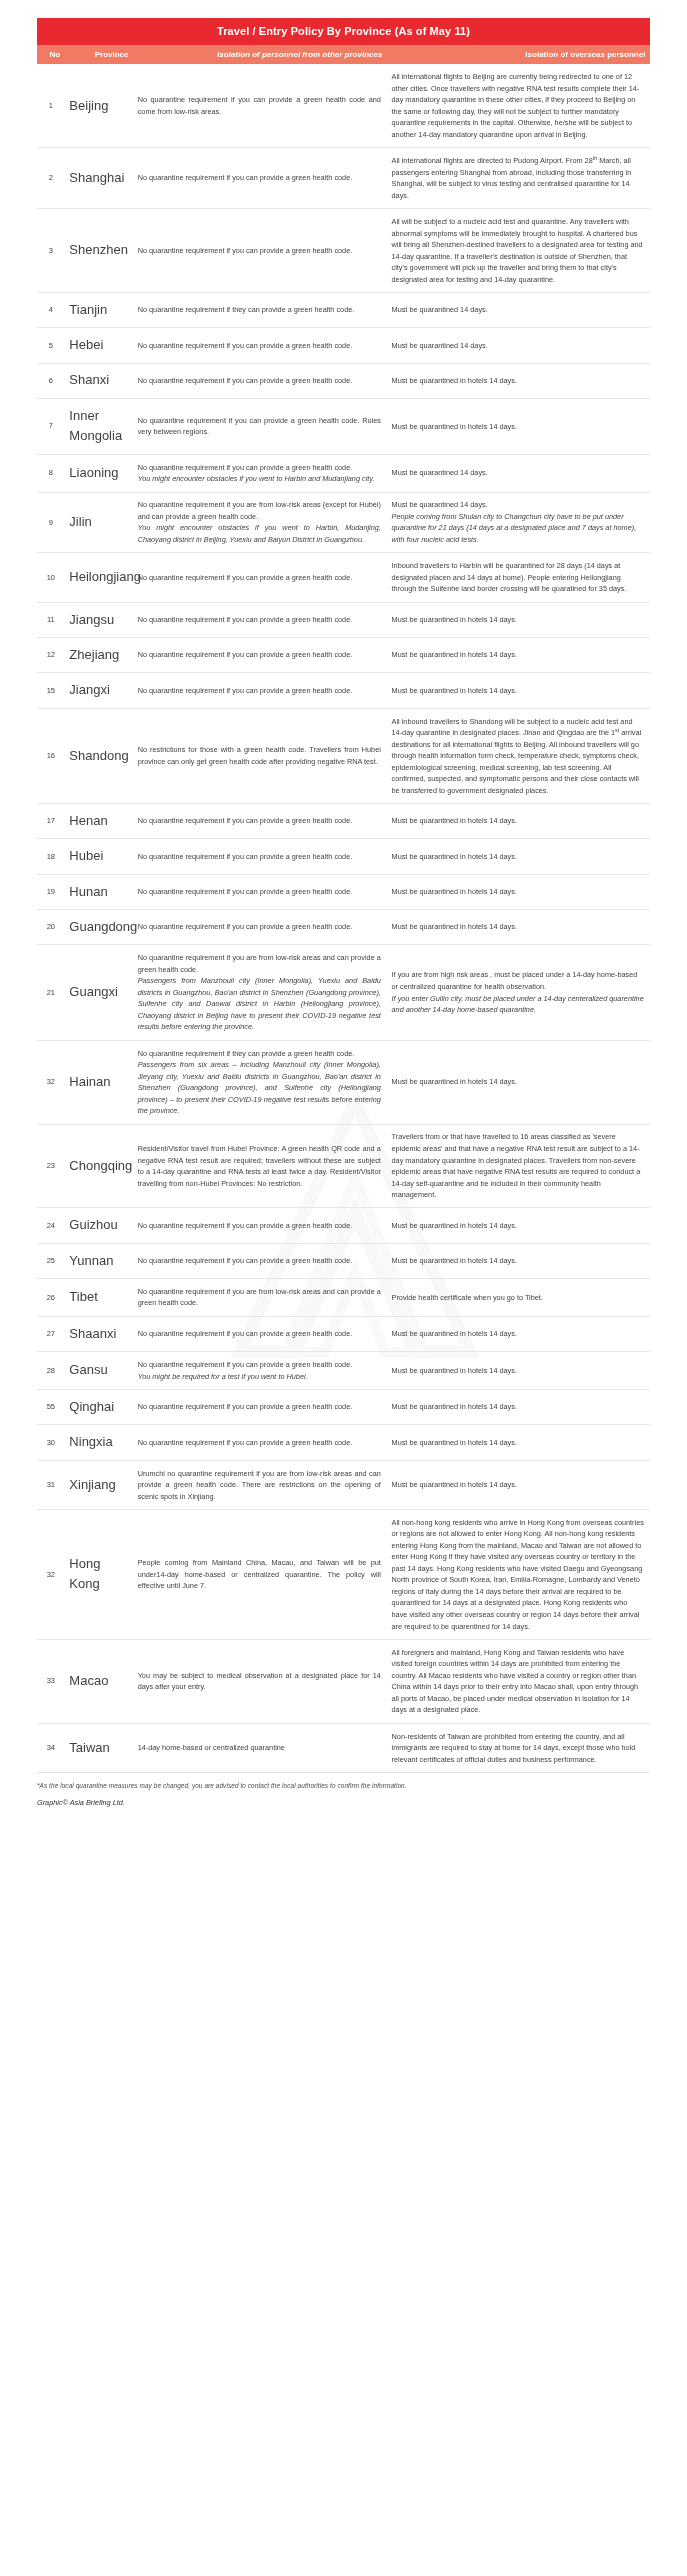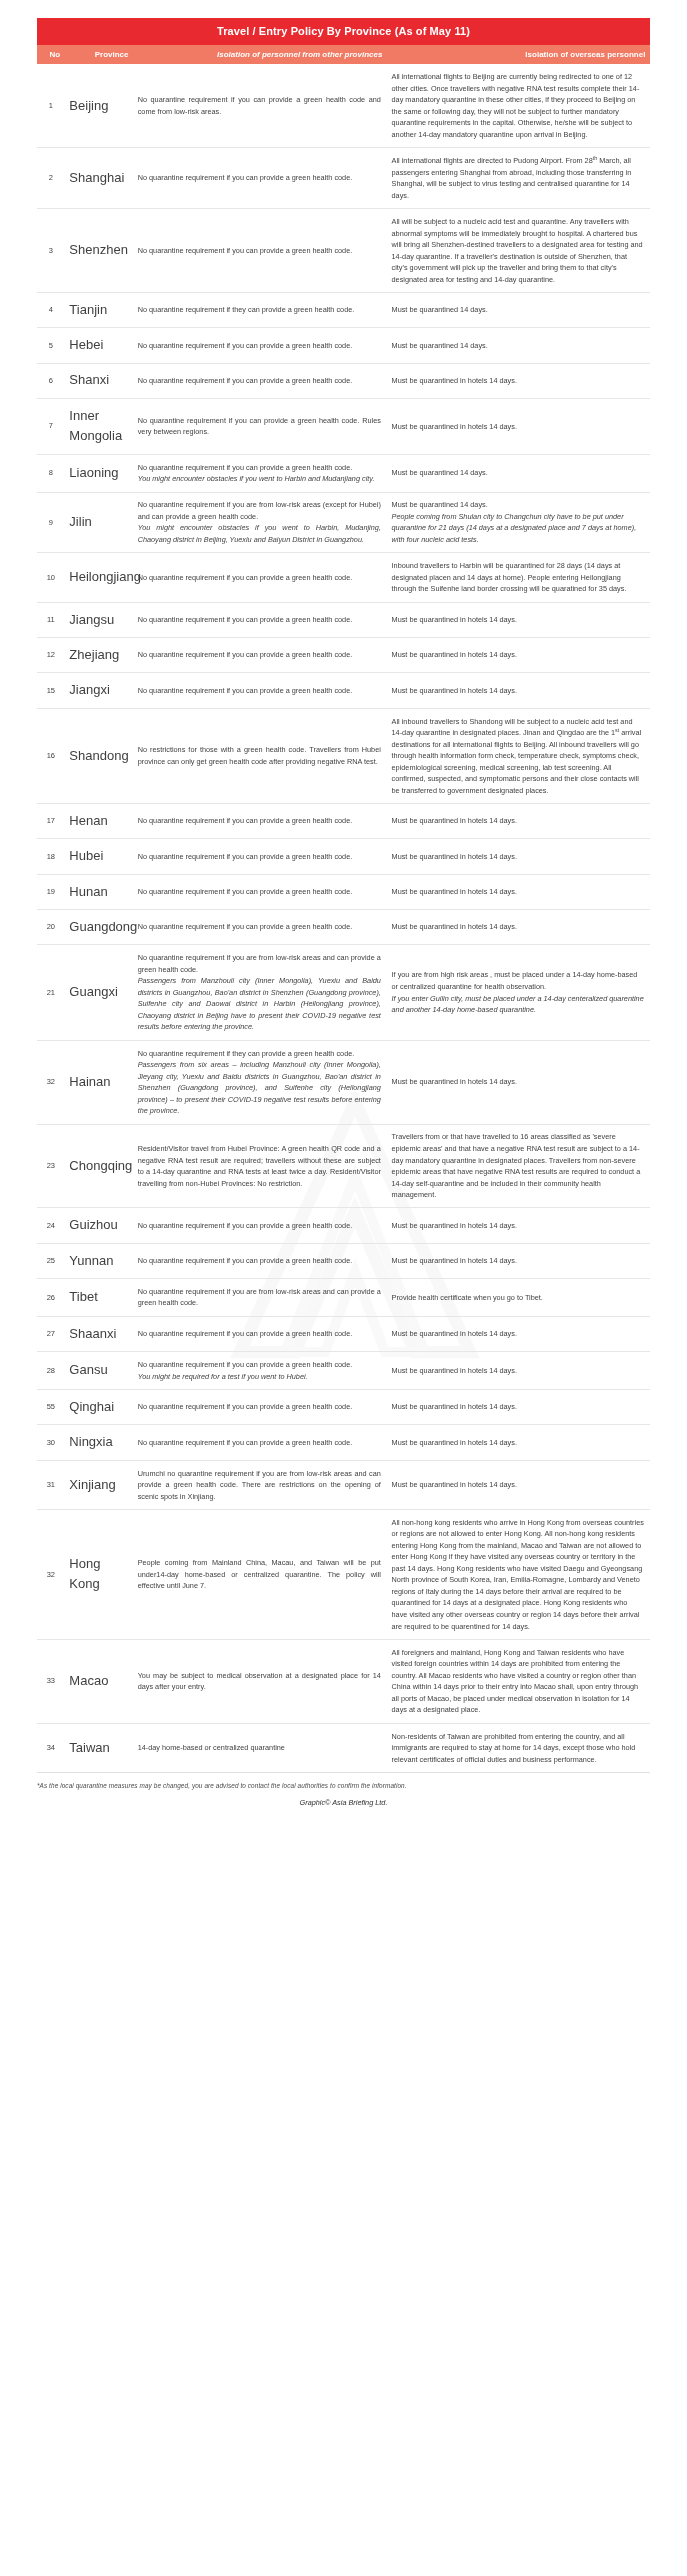--- a/index.html
+++ b/index.html
@@ -97,21 +97,21 @@
 
   .footnote {
     margin-top: 8.4px;
     font-size: 6.4px;
     font-style: italic;
     color: #4a4a4a;
     letter-spacing: 0.1px;
   }
   .credit {
     margin-top: 9.2px;
-    text-align: center;
+    text-align: left;
     font-size: 7.3px;
     font-style: italic;
     color: #2f2f2f;
   }
 </style>
 </head>
 <body>
 
 <div class="page">
 

